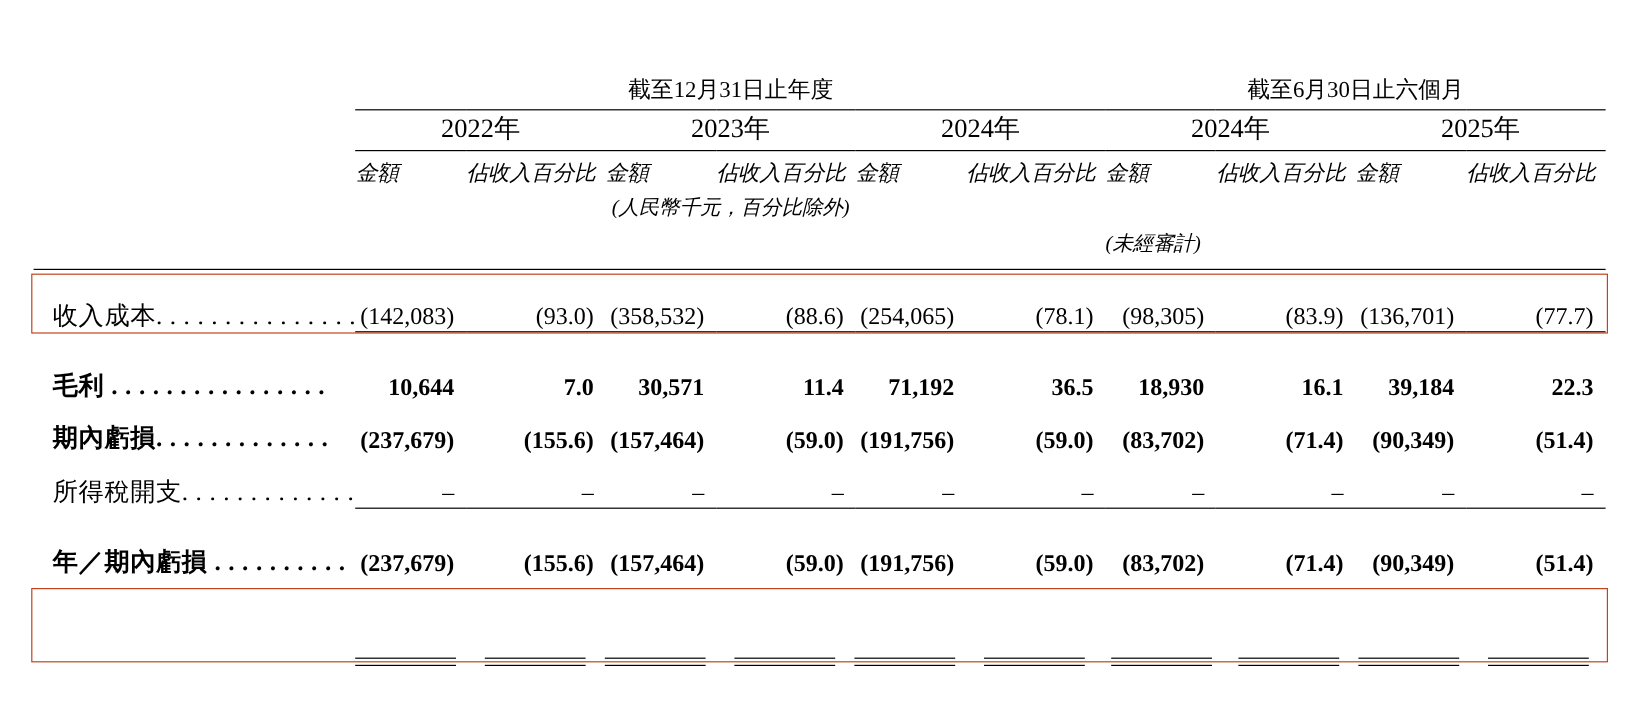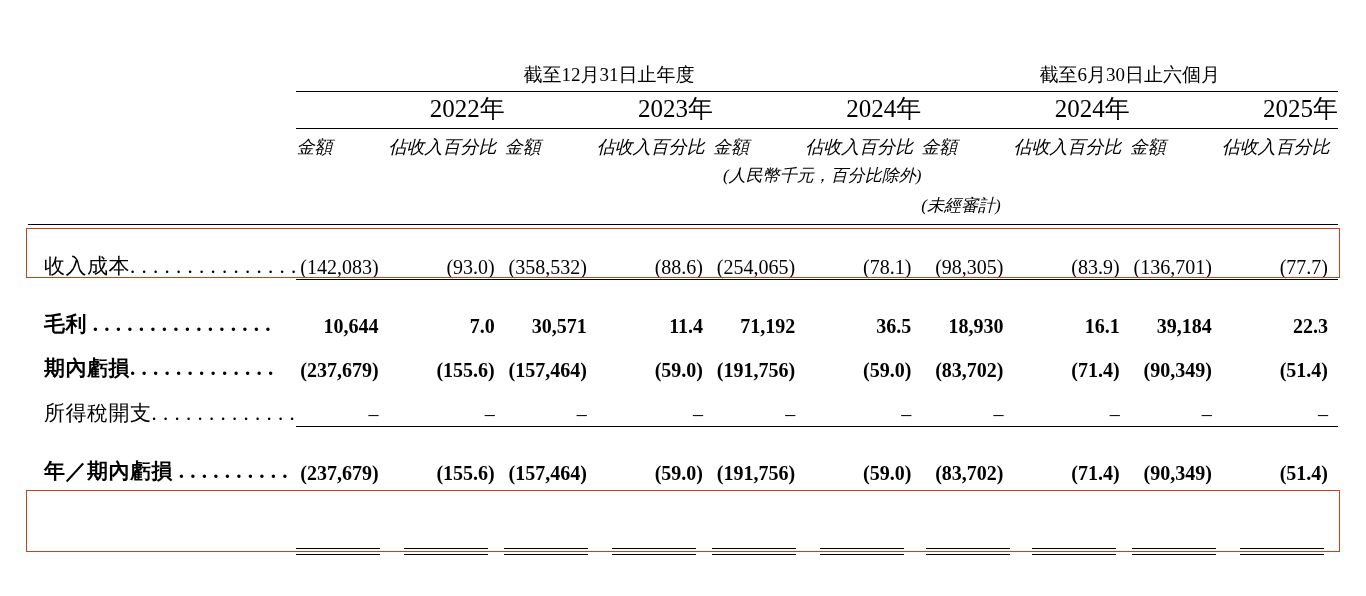--- a/index.html
+++ b/index.html
@@ -49,34 +49,34 @@
     text-align: center;
     font-size: 19px;
     height: 32px;
     vertical-align: bottom;
     padding-bottom: 3px !important;
   }
   .rule-under {
     border-bottom: 1.3px solid #000;
   }
   .year-head {
-    text-align: right;
-    font-size: 25px;
+    text-align: center;
+    font-size: 22px;
     height: 30px;
     padding-bottom: 3px !important;
   }
   .sub-head {
     text-align: left;
     font-size: 18px;
     font-style: italic;
     height: 30px;
     padding-bottom: 2px !important;
   }
   .note-row td {
-    text-align: right;
+    text-align: center;
     font-size: 17px;
     font-style: italic;
     height: 26px;
   }
   .note-row2 td {
     text-align: left;
     font-size: 17px;
     font-style: italic;
     height: 30px;
     padding-bottom: 4px !important;

